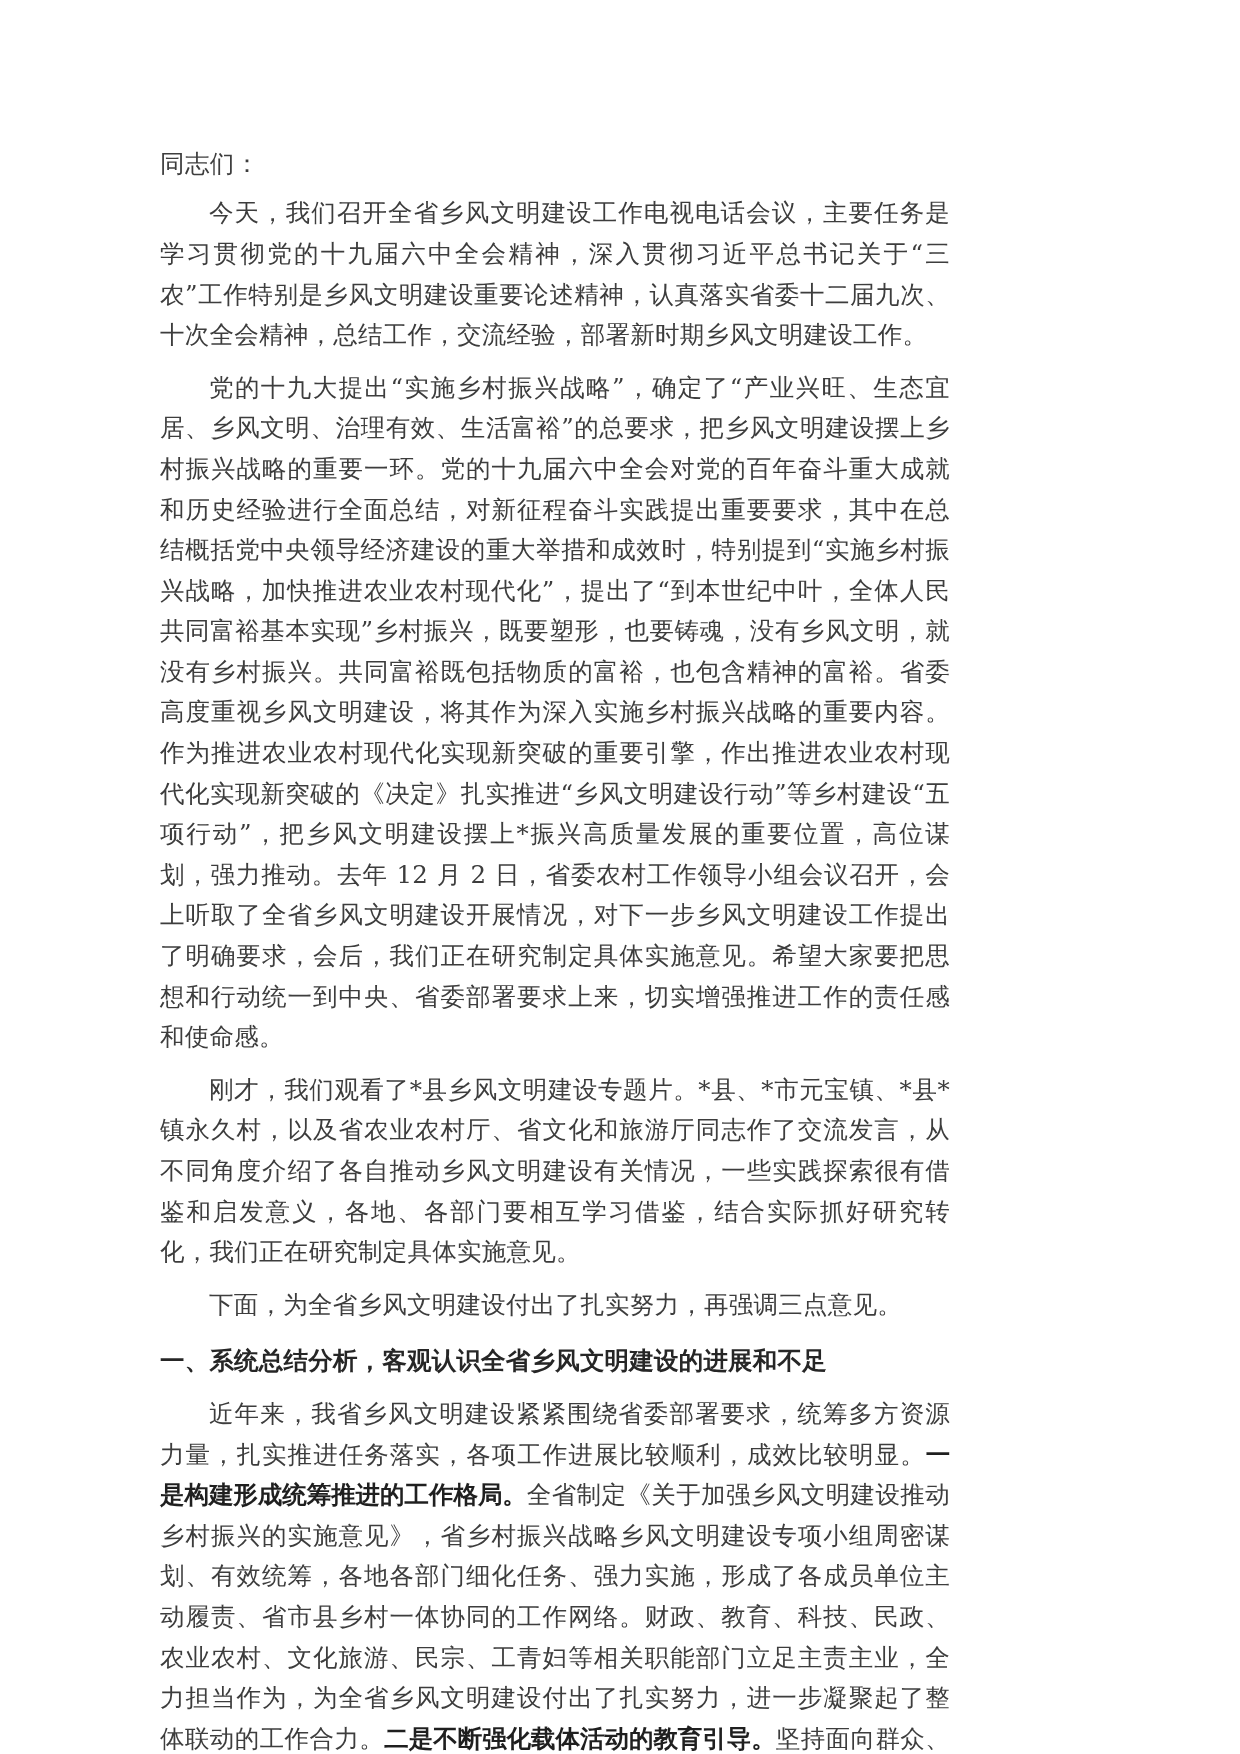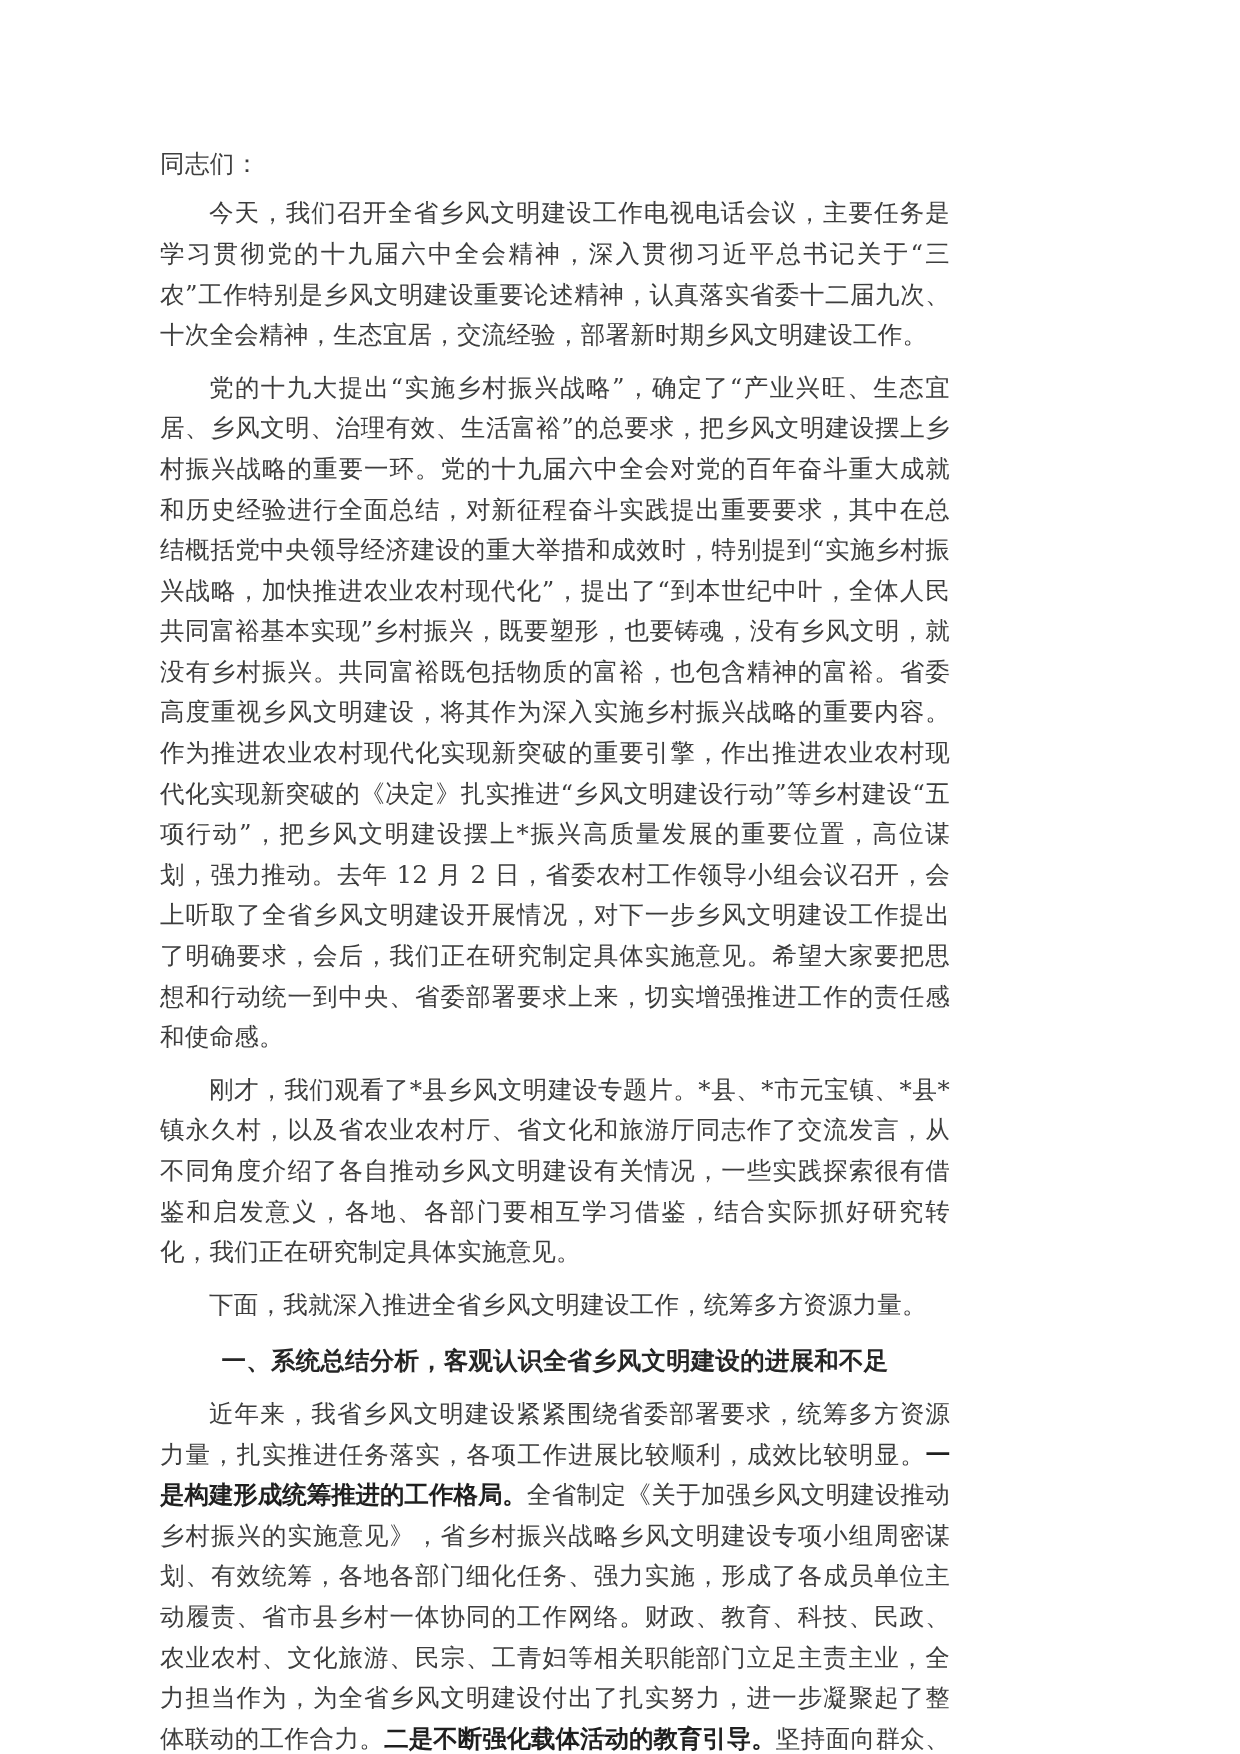--- a/index.html
+++ b/index.html
@@ -58,45 +58,45 @@
   
   .heading {
     font-family: "DejaVu Sans", "Liberation Sans", sans-serif;
     font-weight: bold;
     font-size: 24.5px;
     line-height: 40.6px;
     letter-spacing: 0.2px;
     color: #262626;
     margin: 16px 0 12px 0;
     text-indent: 0;
-    text-align: center;
+    text-align: left;
   }
 
   
   .b {
     font-family: "DejaVu Sans", "Liberation Sans", sans-serif;
     font-weight: bold;
     color: #1f1f1f;
     letter-spacing: -0.2px;
   }
 </style>
 </head>
 <body>
 
 <div class="page">
   <div class="doc-body">
 
     <p class="salutation">同志们：</p>
 
-    <p class="para">今天，我们召开全省乡风文明建设工作电视电话会议，主要任务是学习贯彻党的十九届六中全会精神，深入贯彻习近平总书记关于“三农”工作特别是乡风文明建设重要论述精神，认真落实省委十二届九次、十次全会精神，生态宜居，交流经验，部署新时期乡风文明建设工作。</p>
+    <p class="para">今天，我们召开全省乡风文明建设工作电视电话会议，主要任务是学习贯彻党的十九届六中全会精神，深入贯彻习近平总书记关于“三农”工作特别是乡风文明建设重要论述精神，认真落实省委十二届九次、十次全会精神，总结工作，交流经验，部署新时期乡风文明建设工作。</p>
 
     <p class="para">党的十九大提出“实施乡村振兴战略”，确定了“产业兴旺、生态宜居、乡风文明、治理有效、生活富裕”的总要求，把乡风文明建设摆上乡村振兴战略的重要一环。党的十九届六中全会对党的百年奋斗重大成就和历史经验进行全面总结，对新征程奋斗实践提出重要要求，其中在总结概括党中央领导经济建设的重大举措和成效时，特别提到“实施乡村振兴战略，加快推进农业农村现代化”，提出了“到本世纪中叶，全体人民共同富裕基本实现”乡村振兴，既要塑形，也要铸魂，没有乡风文明，就没有乡村振兴。共同富裕既包括物质的富裕，也包含精神的富裕。省委高度重视乡风文明建设，将其作为深入实施乡村振兴战略的重要内容。作为推进农业农村现代化实现新突破的重要引擎，作出推进农业农村现代化实现新突破的《决定》扎实推进“乡风文明建设行动”等乡村建设“五项行动”，把乡风文明建设摆上*振兴高质量发展的重要位置，高位谋划，强力推动。去年 12 月 2 日，省委农村工作领导小组会议召开，会上听取了全省乡风文明建设开展情况，对下一步乡风文明建设工作提出了明确要求，会后，我们正在研究制定具体实施意见。希望大家要把思想和行动统一到中央、省委部署要求上来，切实增强推进工作的责任感和使命感。</p>
 
     <p class="para">刚才，我们观看了*县乡风文明建设专题片。*县、*市元宝镇、*县*镇永久村，以及省农业农村厅、省文化和旅游厅同志作了交流发言，从不同角度介绍了各自推动乡风文明建设有关情况，一些实践探索很有借鉴和启发意义，各地、各部门要相互学习借鉴，结合实际抓好研究转化，我们正在研究制定具体实施意见。</p>
 
-    <p class="para">下面，我就深入推进全省乡风文明建设工作，统筹多方资源力量。</p>
+    <p class="para">下面，为全省乡风文明建设付出了扎实努力，再强调三点意见。</p>
 
     <h2 class="heading">一、系统总结分析，客观认识全省乡风文明建设的进展和不足</h2>
 
     <p class="para" id="section-rich-paragraph"><span>近年来，我省乡风文明建设紧紧围绕省委部署要求，统筹多方资源力量，扎实推进任务落实，各项工作进展比较顺利，成效比较明显。</span><span class="b">一是构建形成统筹推进的工作格局。</span><span>全省制定《关于加强乡风文明建设推动乡村振兴的实施意见》，省乡村振兴战略乡风文明建设专项小组周密谋划、有效统筹，各地各部门细化任务、强力实施，形成了各成员单位主动履责、省市县乡村一体协同的工作网络。财政、教育、科技、民政、农业农村、文化旅游、民宗、工青妇等相关职能部门立足主责主业，全力担当作为，为全省乡风文明建设付出了扎实努力，进一步凝聚起了整体联动的工作合力。</span><span class="b">二是不断强化载体活动的教育引导。</span><span>坚持面向群众、务实重效，创设群众喜闻乐见的特色载体，开展“抵制天价彩礼，倡导婚嫁新风”宣传教育、“文化进万家”送文化下乡、农村环境综合整治、新时代农民精神文明教育、身边好人、最美家庭选树等系列活动，乡风文明建设实效性和感染力不断增强。</span></p>
 
   </div>
 </div>
 
 </body></html>

